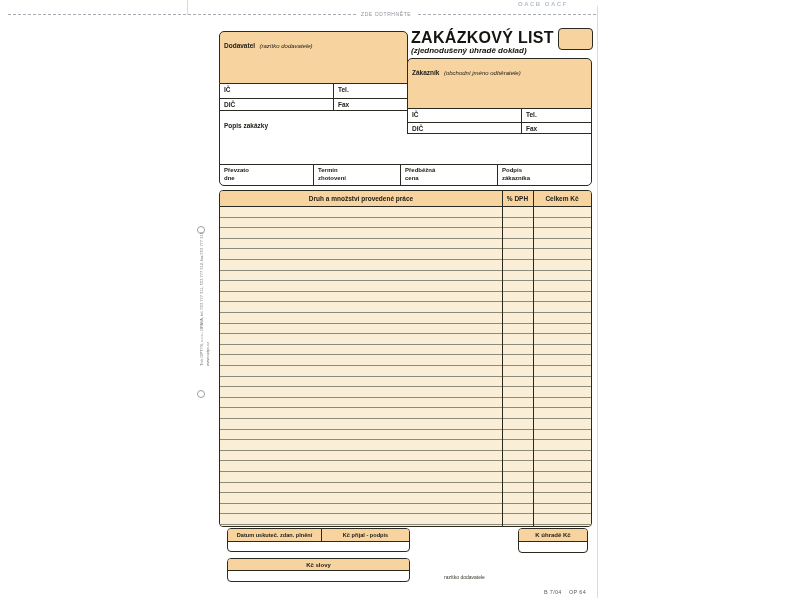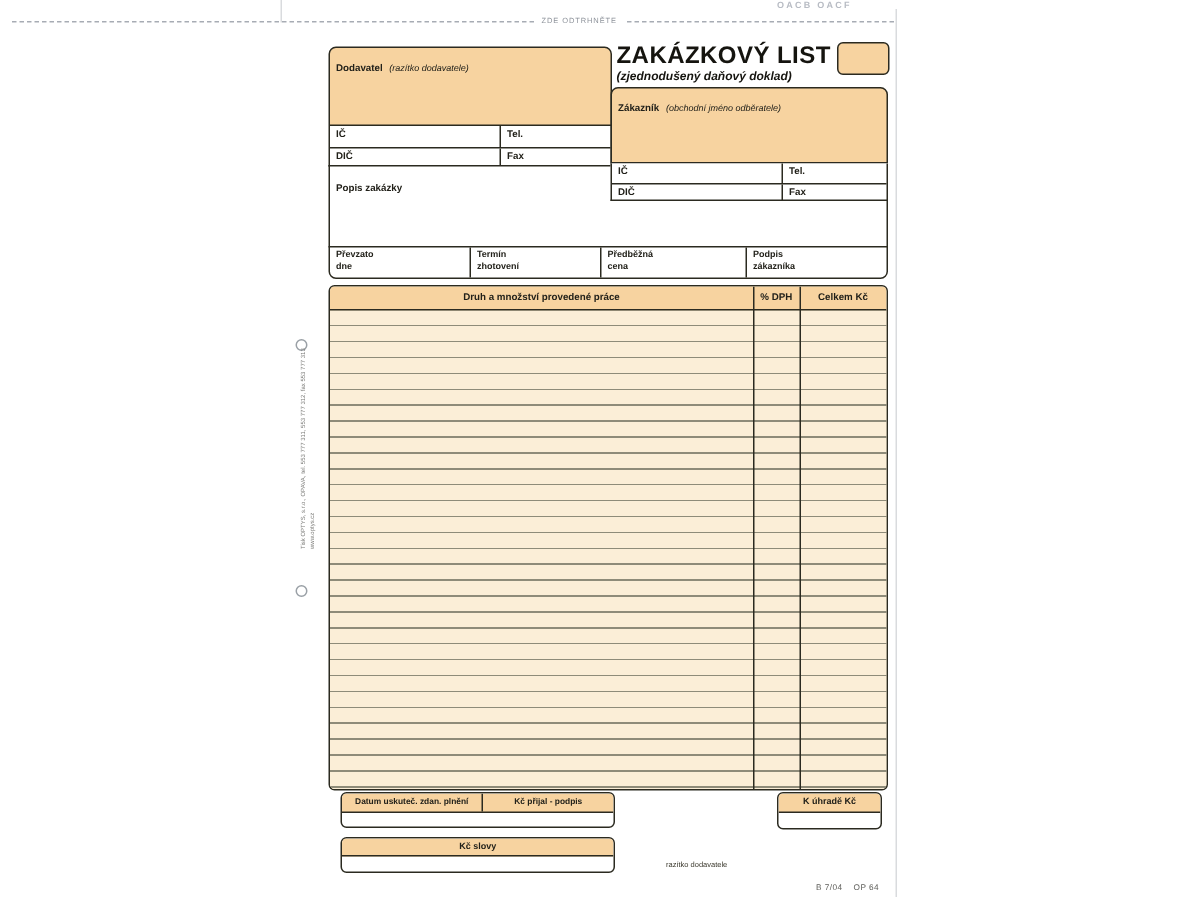--- a/index.html
+++ b/index.html
@@ -57,21 +57,21 @@
     <div class="cell left">DIČ</div>
     <div class="cell right">Fax</div>
   </div>
 </div>
 
 <div class="abs" style="left:219px;top:110px;width:373px;height:55px;border-left:1.5px solid #2b2a20;border-right:1.5px solid #2b2a20;border-top:1px solid #2b2a20;background:#fff;padding:3px 4px;">
   <span class="lbl">Popis zakázky</span>
 </div>
 
 <div class="abs" style="left:411px;top:29px;font-size:16px;font-weight:bold;letter-spacing:0.3px;color:#15140f;white-space:nowrap;">ZAKÁZKOVÝ LIST č.</div>
-<div class="abs" style="left:411px;top:46px;font-size:8px;font-weight:bold;font-style:italic;color:#15140f;">(zjednodušený daňový doklad)</div>
+<div class="abs" style="left:411px;top:46px;font-size:8px;font-weight:bold;font-style:italic;color:#15140f;">(zjednodušený úhradě doklad)</div>
 <div class="bx orange" style="left:558px;top:28px;width:35px;height:22px;border-radius:4px;"></div>
 
 <div class="bx orange" style="left:407px;top:58px;width:185px;height:51px;border-radius:5px 5px 0 0;padding:2px 4px;">
   <span class="lbl">Zákazník</span>
   <span class="lbl note">(obchodní jméno odběratele)</span>
 </div>
 
 <div class="bx rowpair" style="left:407px;top:109px;width:185px;height:25px;border-top:none;">
   <div class="row first" style="height:12.5px;">
     <div class="cell left">IČ</div>

